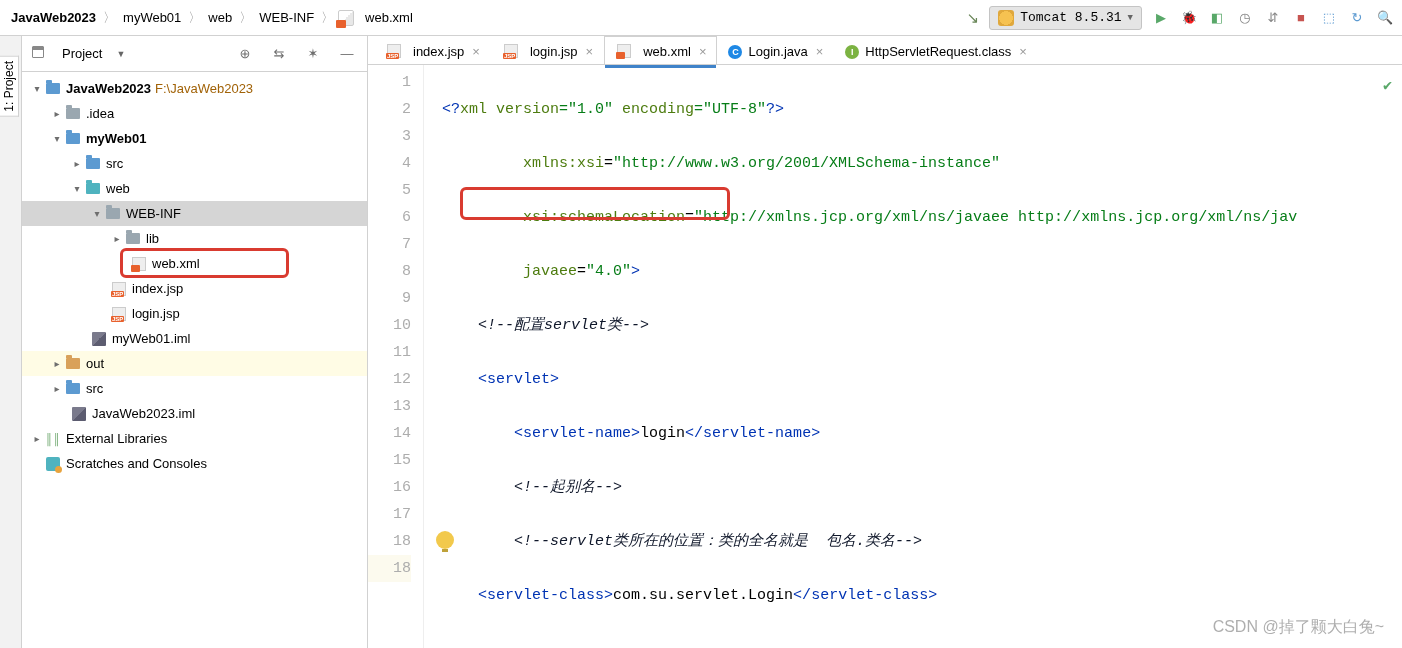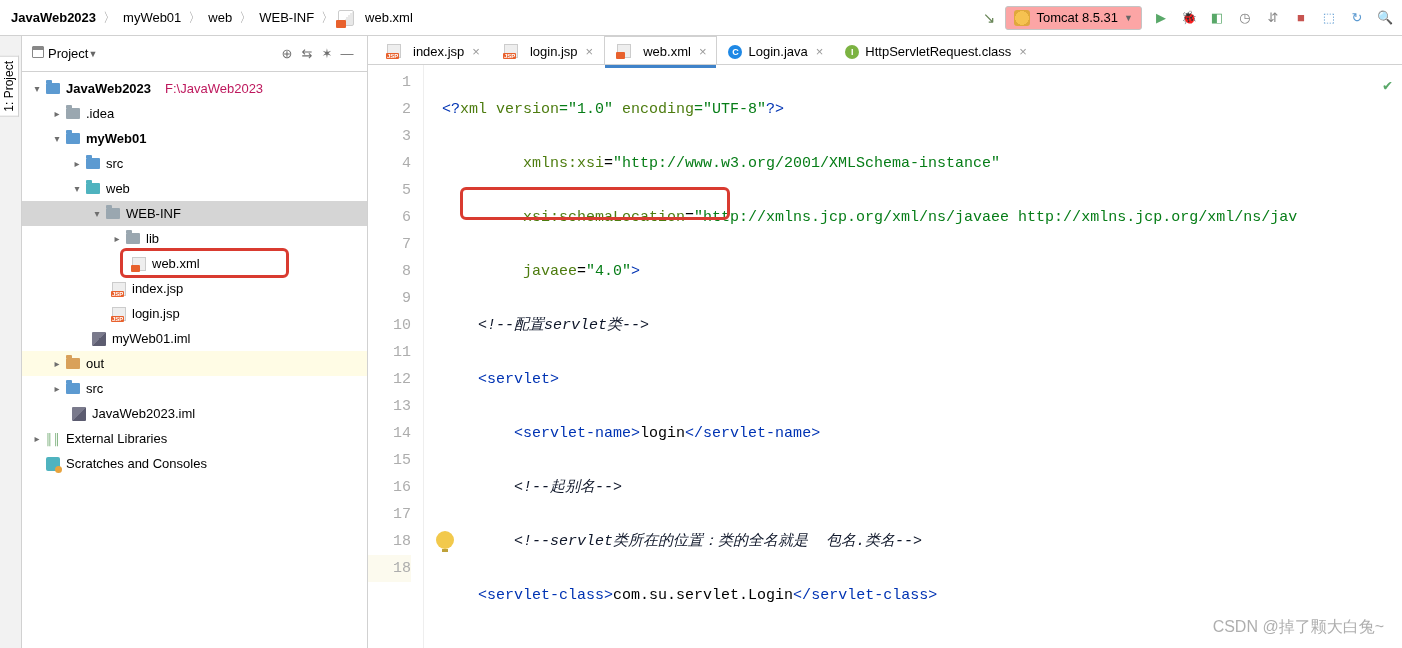--- a/index.html
+++ b/index.html
@@ -6,33 +6,33 @@
 body { font-family: Arial, sans-serif; font-size:13px; color:#000; background:#fff; width:1402px; height:648px; overflow:hidden; position:relative; }
 .topbar { height:36px; border-bottom:1px solid #d1d1d1; display:flex; align-items:center; padding:0 8px; }
 .breadcrumb { display:flex; align-items:center; gap:4px; }
 .breadcrumb span.sep { color:#999; }
 .crumb { padding:2px 3px; }
 .crumb.strong { font-weight:bold; }
 .file-icon { display:inline-block; width:16px; height:16px; margin-right:4px; vertical-align:middle; position:relative; }
 .file-icon.xml::before { content:""; position:absolute; inset:0; background:linear-gradient(135deg,#fff 50%,#e8e8e8 50%); border:1px solid #ccc; border-radius:2px; }
 .file-icon.xml::after{ content:""; position:absolute; left:-2px; bottom:-2px; width:10px; height:8px; background:#e8612d; border-radius:1px;}
 .topbar-right { margin-left:auto; display:flex; align-items:center; gap:10px; }
-.run-cfg { border:1px solid #c4c4c4; border-radius:3px; padding:3px 8px; display:flex; align-items:center; gap:6px; background:#fca5a5; }
+.run-cfg { border:1px solid #c4c4c4; border-radius:3px; padding:3px 8px; display:flex; align-items:center; gap:6px; background:#e5e5e5;font-family:Liberation Mono, monospace; }
 .tri { font-size:9px; color:#666; }
 .hammer { color:#6a8759; font-size:15px; }
 .icon-btn { width:18px; height:18px; display:inline-flex; align-items:center; justify-content:center; color:#888; }
 .play { color:#59a869; }
 .bug { color:#59a869; }
 .stop { color:#c75450; }
 .main { display:flex; height:calc(100% - 36px); }
 .left-gutter { width:22px; background:#f2f2f2; border-right:1px solid #d1d1d1; writing-mode:vertical-lr; display:flex; align-items:flex-start; padding-top:20px;}
 .left-gutter .tab { transform:rotate(180deg); padding:4px 2px; font-size:12px; white-space:nowrap; display:flex; align-items:center; gap:4px; }
 .left-gutter .tab.active { background:#fff; border:1px solid #d1d1d1; border-right:none; }
 .sidebar { width:346px; border-right:1px solid #d1d1d1; display:flex; flex-direction:column; }
-.side-hdr { height:36px; display:flex; align-items:center; padding:0 10px; border-bottom:1px solid #d1d1d1; gap:0; }
+.side-hdr { height:36px; display:flex; align-items:center; padding:0 10px; border-bottom:1px solid #d1d1d1; gap:14px; }
 .side-hdr .title { font-weight:normal; }
 .side-hdr .spacer { flex:1; }
 .side-btn { width:20px; height:20px; display:inline-flex; align-items:center; justify-content:center; color:#6e6e6e; cursor:pointer; }
 .tree { padding:4px 0; overflow:auto; }
 .node { display:flex; align-items:center; height:25px; padding-right:6px; cursor:pointer; white-space:nowrap; }
 .chev { width:14px; text-align:center; color:#6e6e6e; font-size:10px; }
 .icon { width:18px; height:16px; display:inline-flex; align-items:center; justify-content:center; margin-right:4px; }
 .fld-blue { width:14px; height:11px; background:#5c9ad1; border-radius:1px; position:relative; }
 .fld-blue::before{content:"";position:absolute;top:-3px;left:0;width:6px;height:3px;background:#5c9ad1;border-radius:1px 1px 0 0;}
 .fld-gray { width:14px; height:11px; background:#9aa7b0; border-radius:1px; position:relative; }
@@ -43,21 +43,21 @@
 .fld-cyan::before{content:"";position:absolute;top:-3px;left:0;width:6px;height:3px;background:#4fb3bf;border-radius:1px 1px 0 0;}
 .f-jsp{width:14px;height:14px;background:#eee;border:1px solid #ccc;position:relative;}
 .f-jsp::after{content:"JSP";position:absolute;left:-2px;bottom:-2px;font-size:6px;font-weight:bold;background:#e8612d;color:#fff;padding:0 1px;border-radius:1px;}
 .f-xml{width:14px;height:14px;background:#eee;border:1px solid #ccc;position:relative;}
 .f-xml::after{content:"";position:absolute;left:-2px;bottom:-2px;width:9px;height:7px;background:#e8612d;border-radius:1px;}
 .f-iml{width:14px;height:14px;background:linear-gradient(135deg,#7a7a8c 50%,#5c5c70 50%);border-radius:1px;}
 .lib-ic{color:#6fa86f;font-weight:bold;font-size:11px;}
 .scr-ic{width:14px;height:14px;background:#4fb3bf;border-radius:2px;position:relative;}
 .scr-ic::after{content:"";position:absolute;right:-2px;bottom:-2px;width:7px;height:7px;background:#e8a33d;border-radius:50%;}
 .node .text { }
-.node .path { color:#be185d; margin-left:14px; }
+.node .path { color:#a16207; margin-left:4px; }
 .node.bold .text { font-weight:bold; }
 .node.sel { background:#d5d5d5; }
 .node.hl-yellow { background:#fffce5; }
 .red-box { border:3px solid #d93b30; border-radius:6px; position:absolute; pointer-events:none; }
 .editor { flex:1; display:flex; flex-direction:column; position:relative; }
 .tabs { height:36px; display:flex; align-items:flex-end; border-bottom:1px solid #d1d1d1; padding-left:6px; gap:0; }
 .tab-item { display:flex; align-items:center; padding:6px 10px 5px; gap:6px; border:1px solid transparent; border-bottom:none; position:relative; cursor:pointer; }
 .tab-item.active { background:#fff; border-color:#d1d1d1; }
 .tab-item.active::after{content:"";position:absolute;left:0;right:0;bottom:-4px;height:3px;background:#4083c9;}
 .tab-close { color:#999; font-size:13px; margin-left:2px; }

